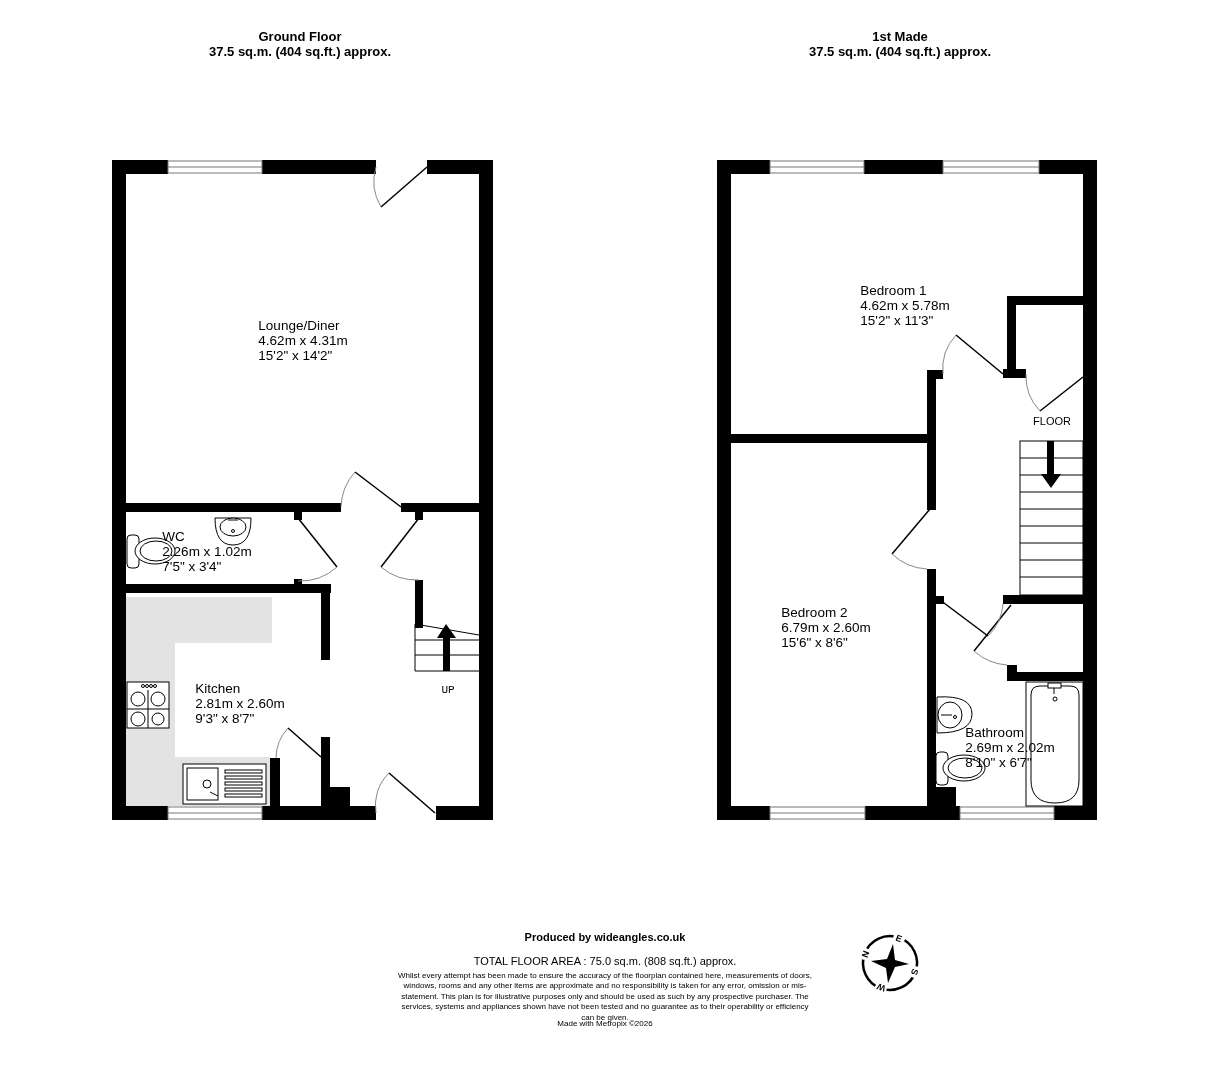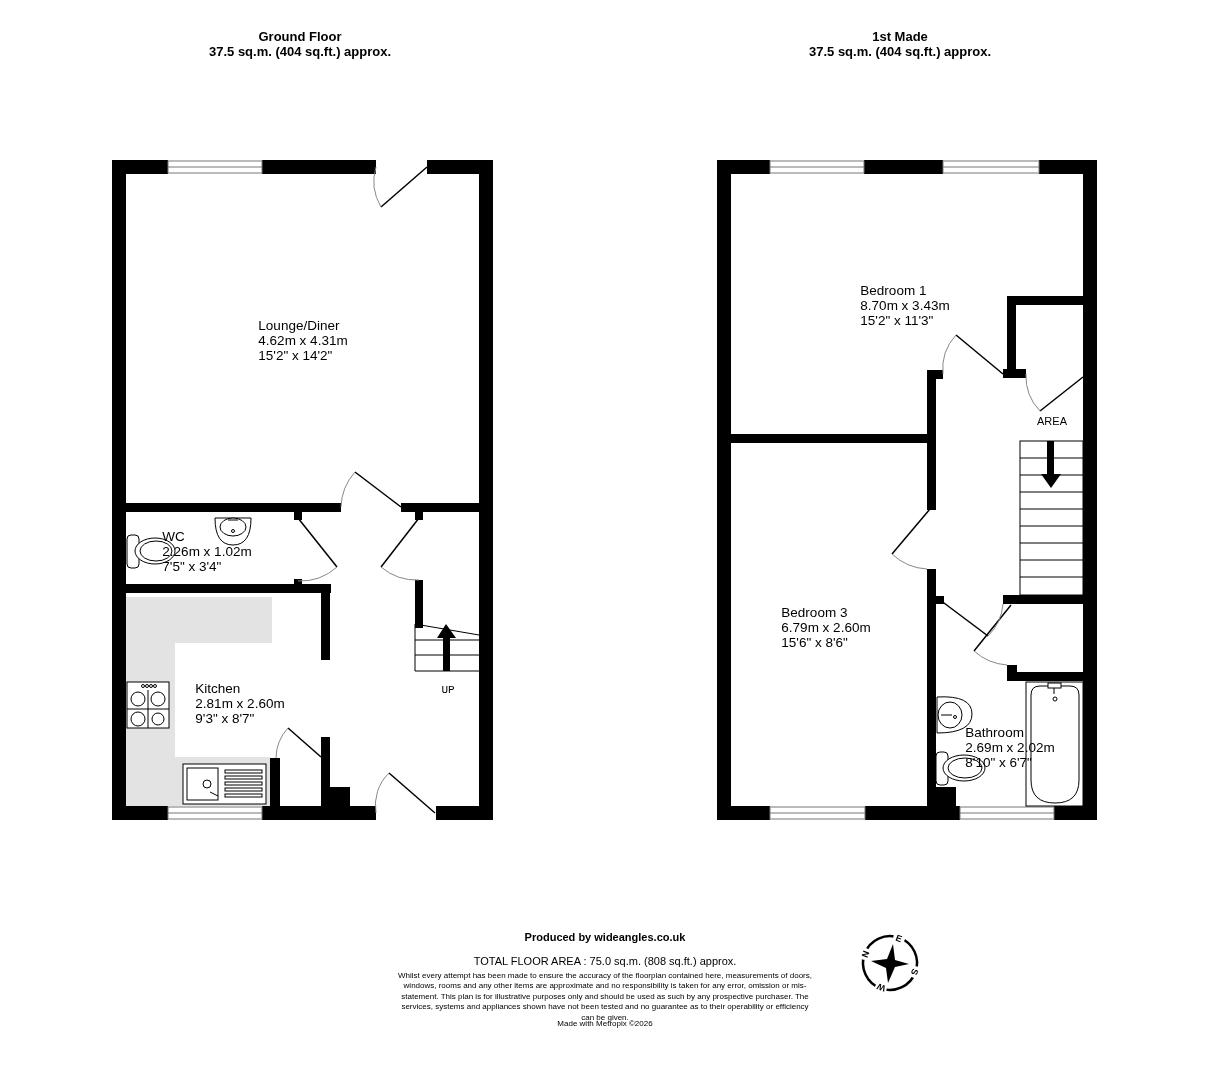--- a/index.html
+++ b/index.html
@@ -249,34 +249,34 @@
 </div>
 <div class="room-label" style="left:240px; top:681px;">
   <div>Kitchen</div>
   <div>2.81m  x 2.60m</div>
   <div>9'3"  x 8'7"</div>
 </div>
 <div class="stair-label" style="left:448px; top:684px;font-family:Liberation Mono, monospace;">UP</div>
 
 <div class="room-label" style="left:905px; top:283px;">
   <div>Bedroom 1</div>
-  <div>8.70m  x 3.43m</div>
+  <div>4.62m  x 5.78m</div>
   <div>15'2"  x 11'3"</div>
 </div>
 <div class="room-label" style="left:826px; top:605px;">
-  <div>Bedroom 3</div>
+  <div>Bedroom 2</div>
   <div>6.79m  x 2.60m</div>
   <div>15'6"  x 8'6"</div>
 </div>
 <div class="room-label" style="left:1010px; top:725px;">
   <div>Bathroom</div>
   <div>2.69m  x 2.02m</div>
   <div>8'10"  x 6'7"</div>
 </div>
-<div class="stair-label" style="left:1052px; top:415px;">AREA</div>
+<div class="stair-label" style="left:1052px; top:415px;">FLOOR</div>
 
 <div class="footer" id="produced">Produced by wideangles.co.uk</div>
 <div class="footer" id="total">TOTAL FLOOR AREA : 75.0 sq.m. (808 sq.ft.) approx.</div>
 <div class="footer" id="disclaimer">Whilst every attempt has been made to ensure the accuracy of the floorplan contained here, measurements of doors, windows, rooms and any other items are approximate and no responsibility is taken for any error, omission or mis-statement. This plan is for illustrative purposes only and should be used as such by any prospective purchaser. The services, systems and appliances shown have not been tested and no guarantee as to their operability or efficiency can be given.</div>
 <div class="footer" id="made-with">Made with Metropix ©2026</div>
 
 <svg id="compass" viewBox="0 0 70 70">
   <g transform="rotate(-70 35 35)">
     <circle cx="35" cy="35" r="27" fill="none" stroke="#000" stroke-width="2.5"></circle>
     <circle cx="35" cy="8" r="6" fill="#fff"></circle>

